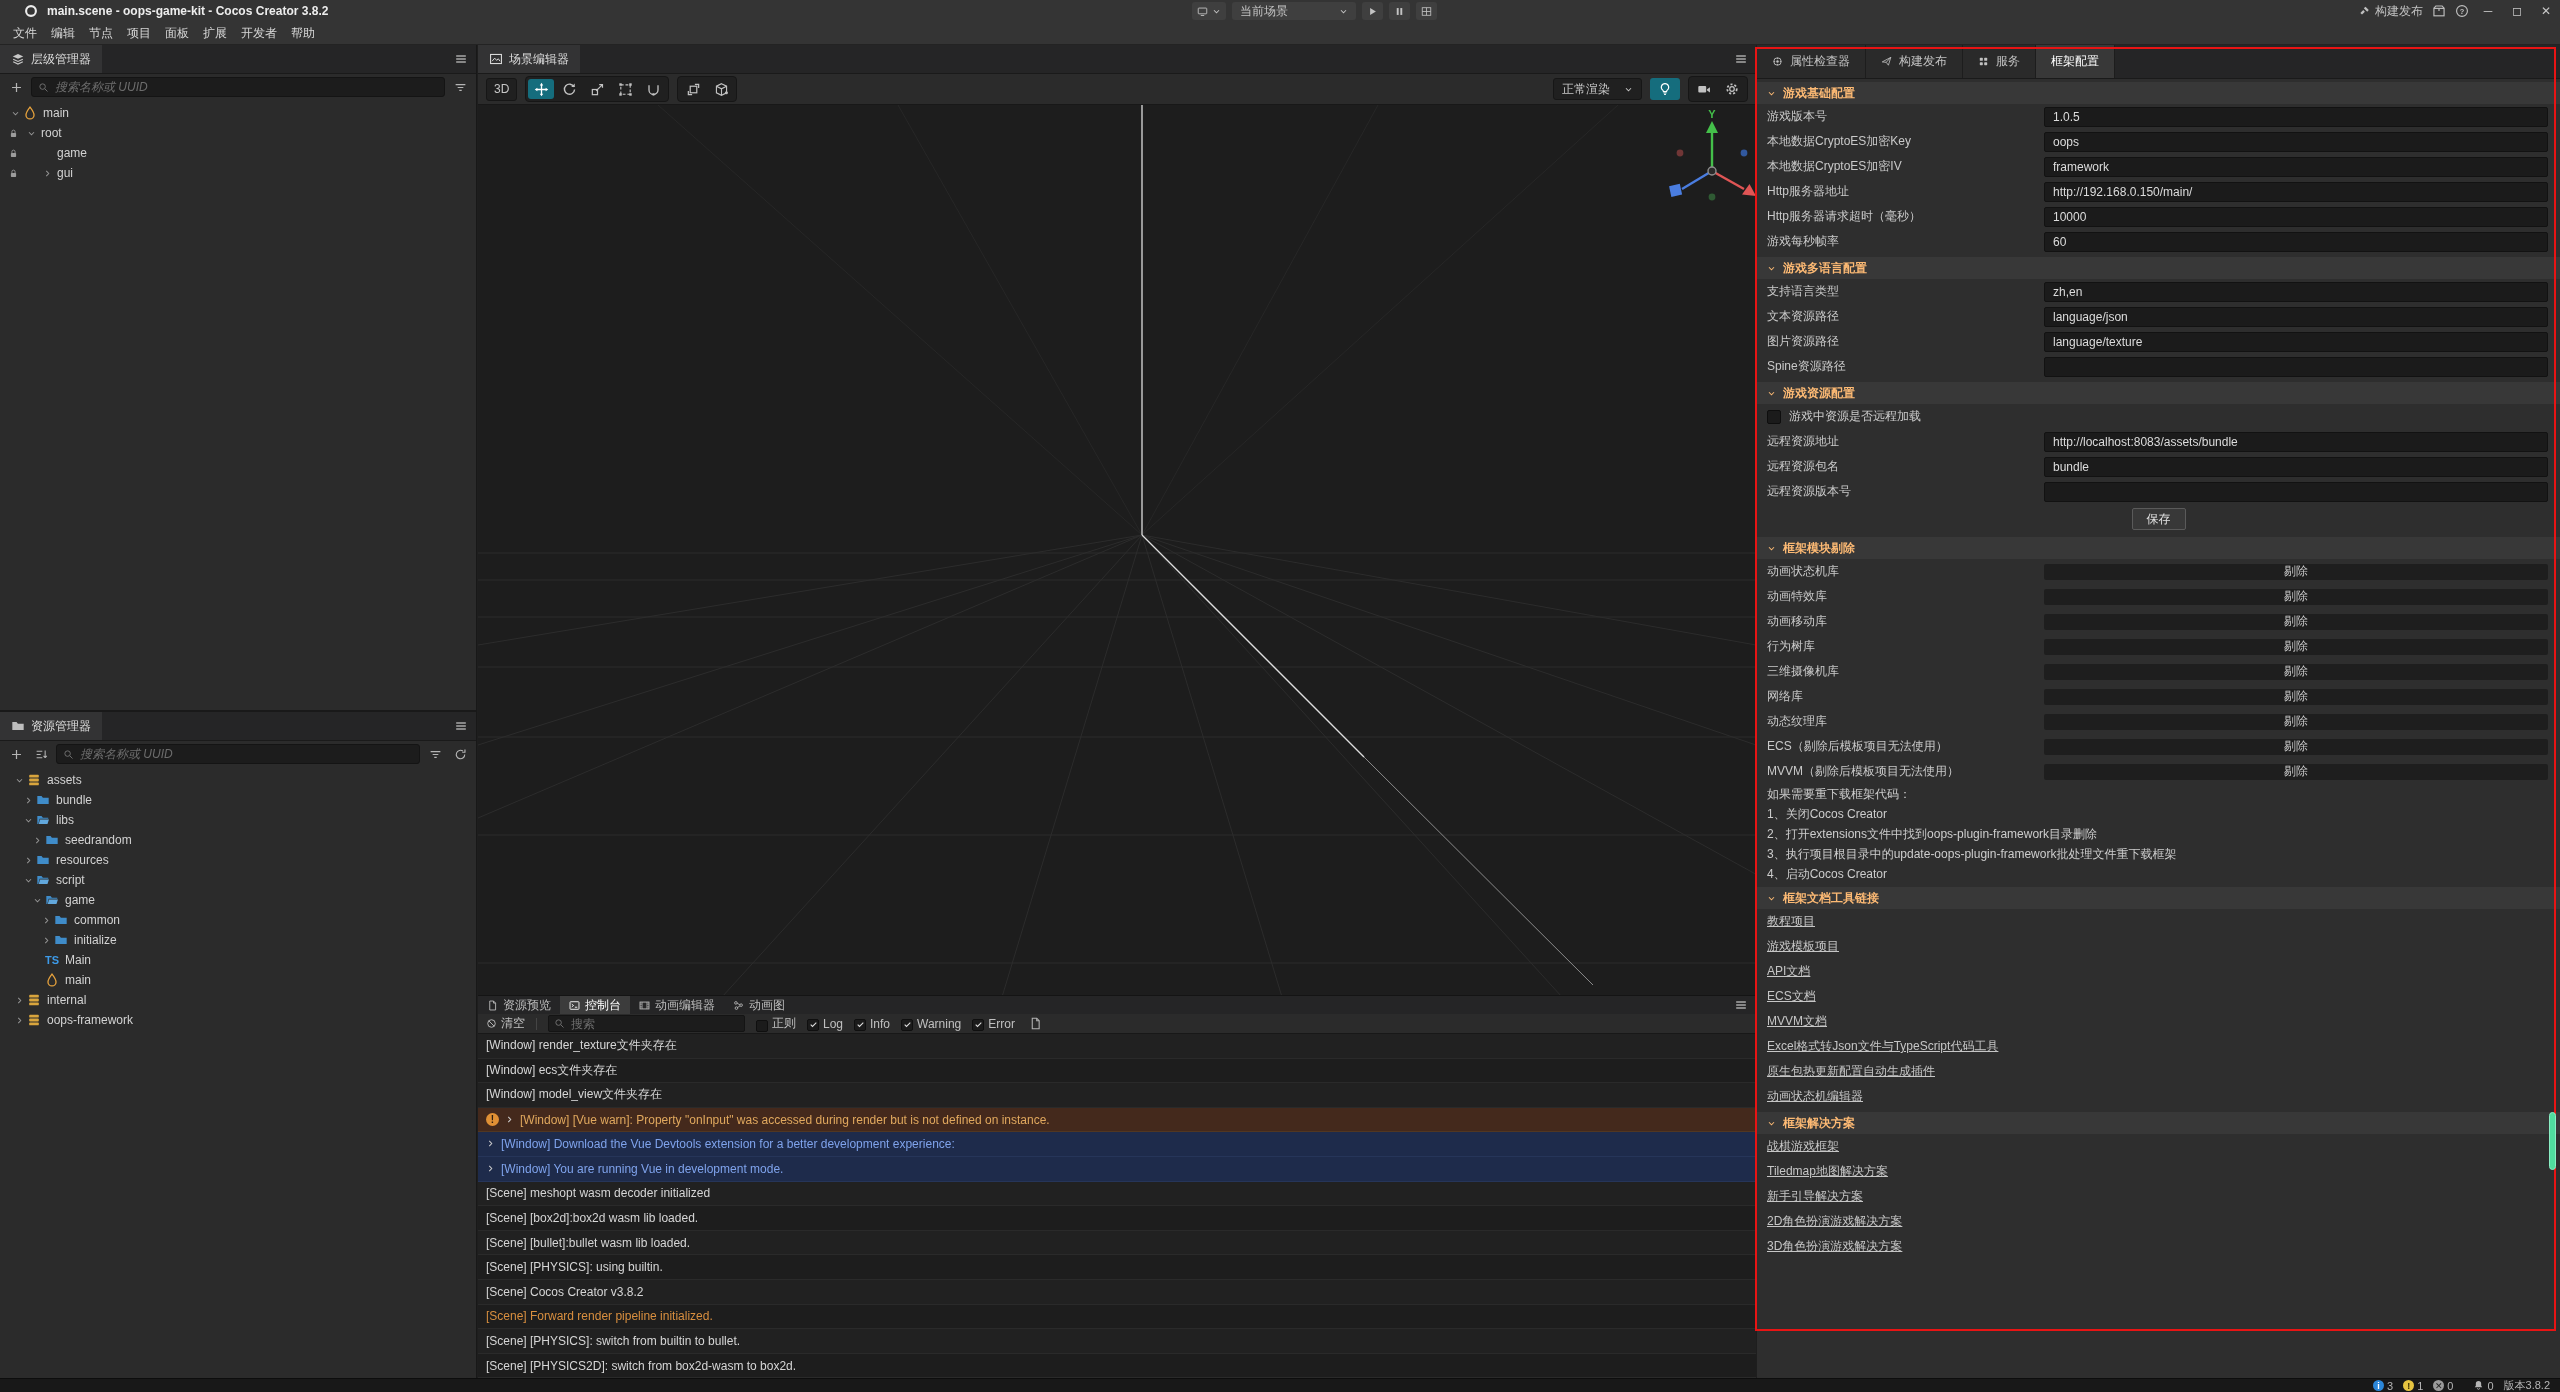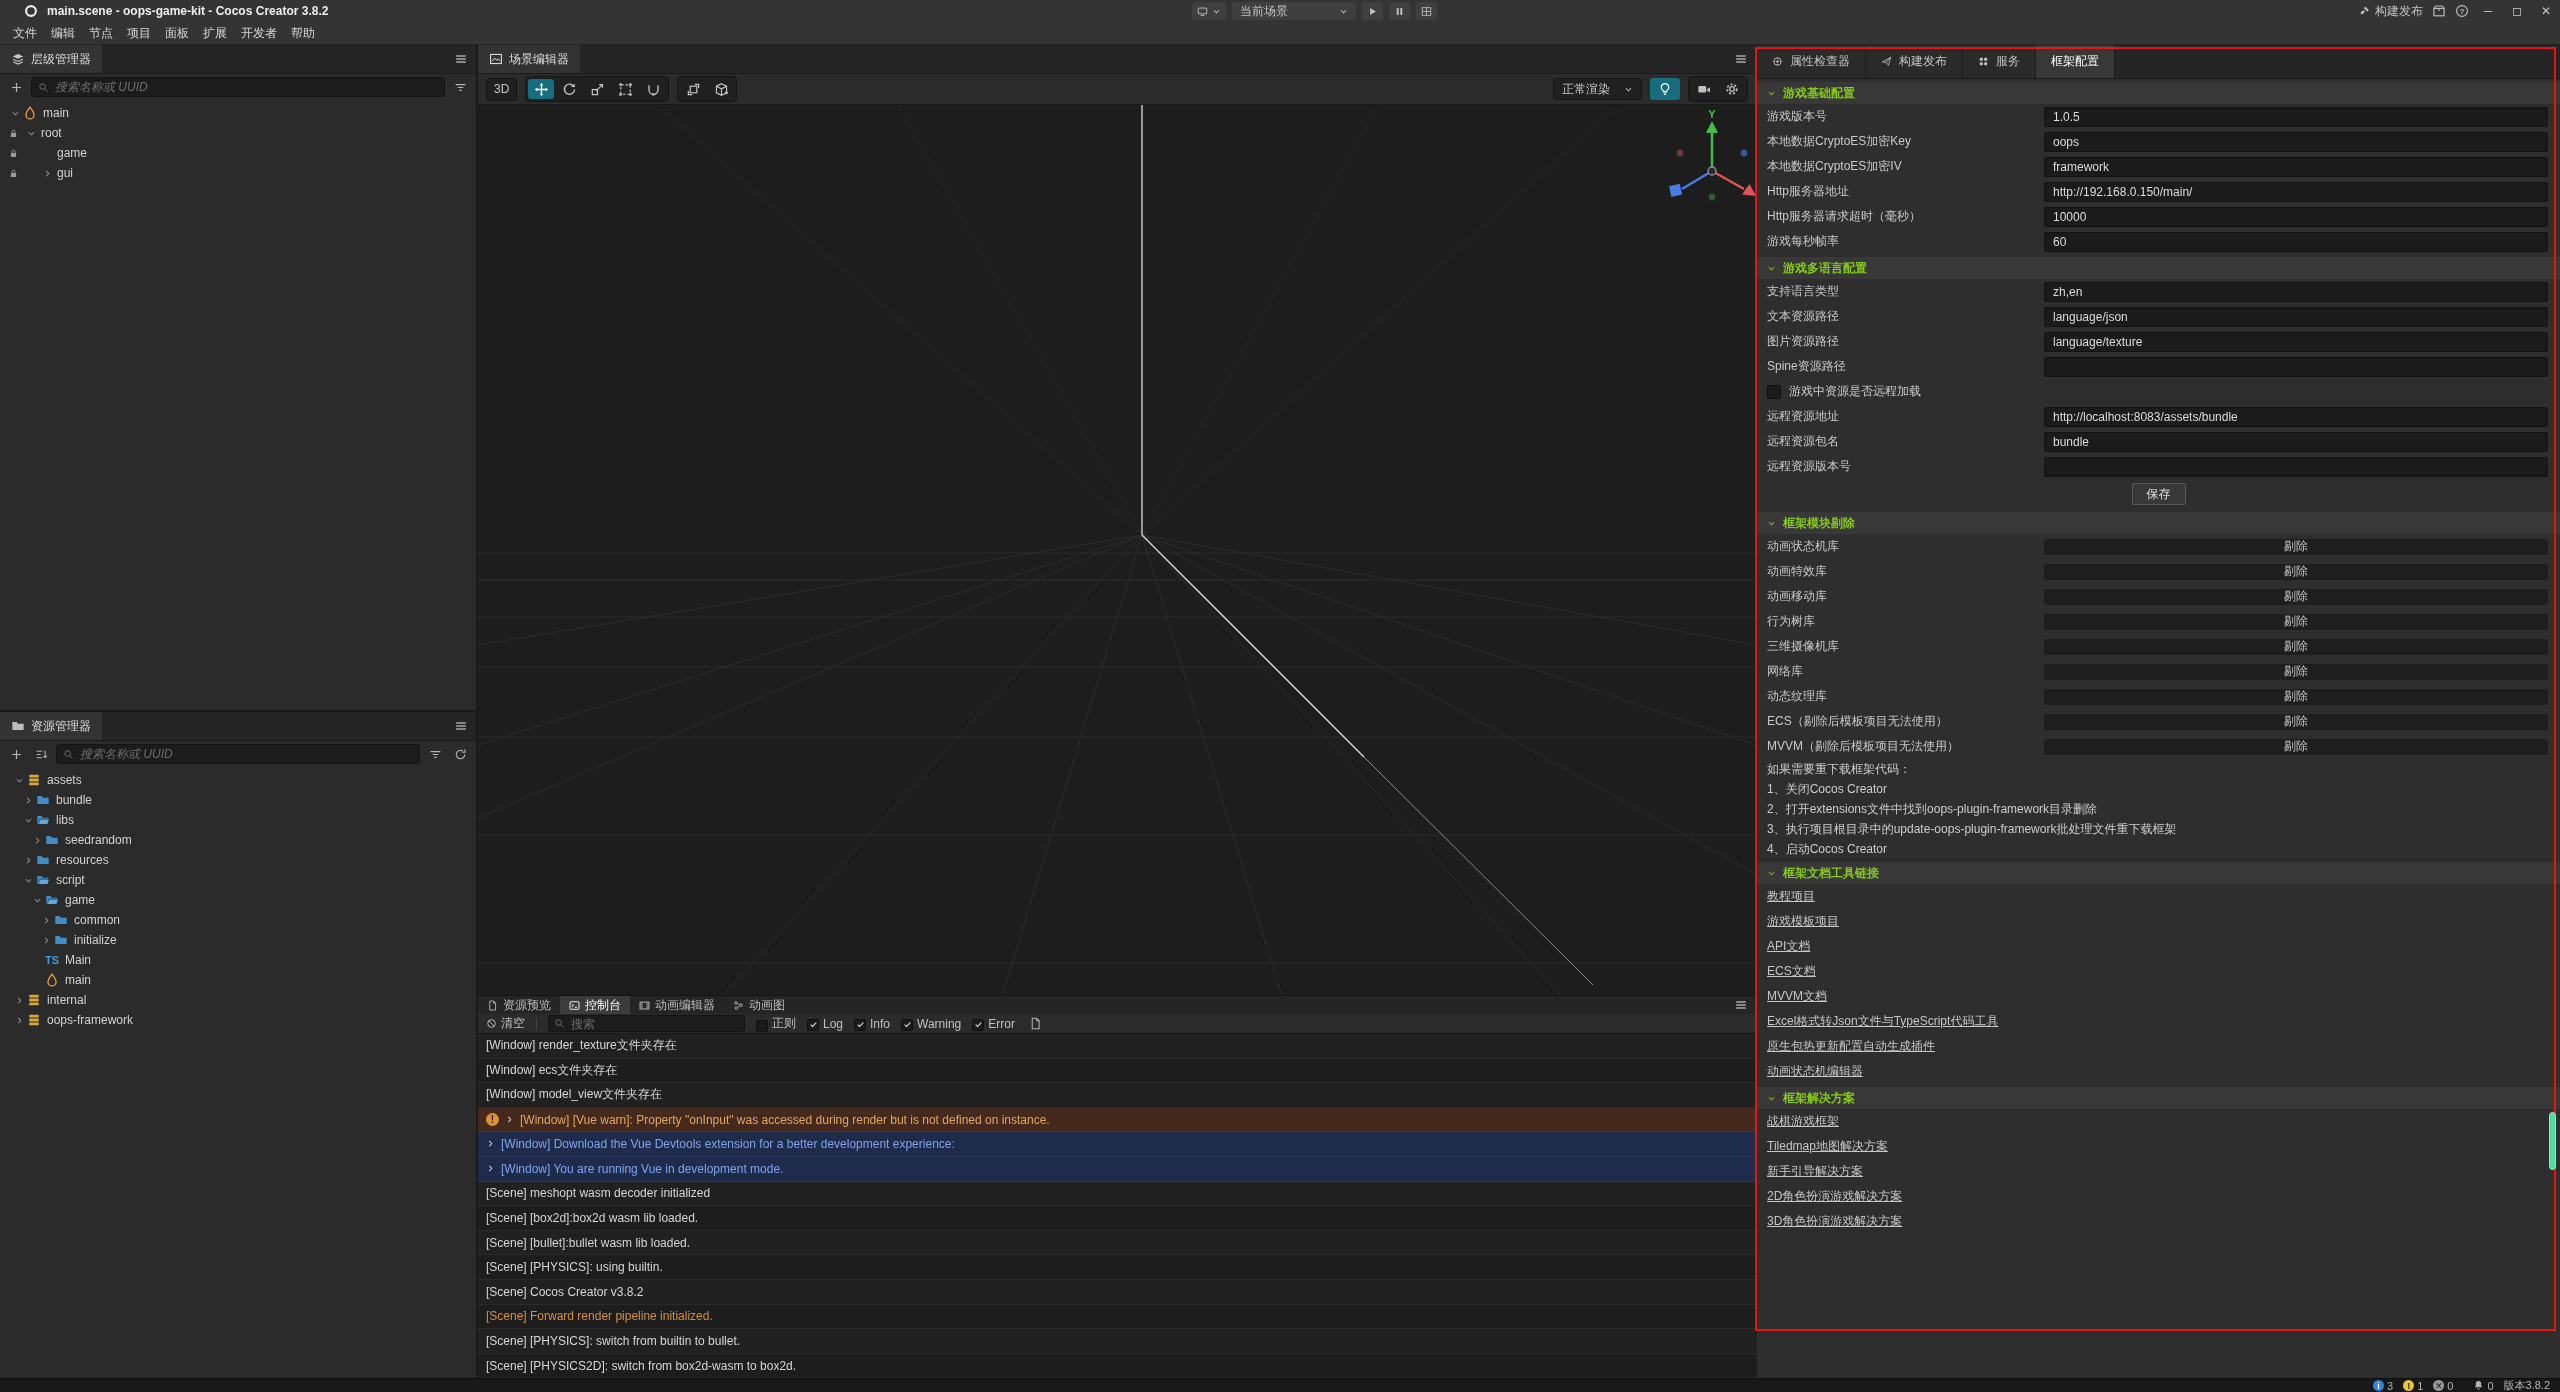--- a/index.html
+++ b/index.html
@@ -103,21 +103,21 @@
 
   
   .right-col{position:absolute;left:1757px;top:45px;width:803px;height:1333px;background:#2e2e2e;
     display:flex;flex-direction:column;}
   .rtabs{height:33px;background:#252526;display:flex;align-items:stretch;border-bottom:1px solid #1a1a1a;flex:none;}
   .rtab{display:flex;align-items:center;gap:7px;padding:0 15px;color:#c2c2c2;background:#2a2a2a;
     border-right:1px solid #1d1d1d;}
   .rtab.active{background:#383838;color:#fff;}
   .rcontent{flex:1;overflow:hidden;}
   .sech{height:22px;background:#383838;display:flex;align-items:center;gap:7px;padding:0 10px;
-    color:#84cc16;font-weight:bold;margin-top:3px;}
+    color:#fdba74;font-weight:bold;margin-top:3px;}
   .frow{height:25px;display:flex;align-items:center;padding:0 12px 0 10px;}
   .flabel{width:277px;color:#c9c9c9;flex:none;}
   .finput{flex:1;height:20px;background:#1b1b1b;border:1px solid #121212;border-radius:2px;
     color:#dcdcdc;padding:0 8px;font-size:12px;outline:none;font-family:inherit;box-sizing:border-box;}
   .rplate{flex:1;height:16px;background:#1e1e1e;border-radius:2px;display:flex;align-items:center;
     justify-content:center;color:#c8c8c8;}
   .chkrow{height:25px;display:flex;align-items:center;gap:8px;padding:0 10px;}
   .bigbox{width:14px;height:14px;background:#1b1b1b;border:1px solid #0e0e0e;border-radius:2px;
     box-sizing:border-box;display:flex;align-items:center;justify-content:center;}
   .btnrow{height:30px;display:flex;align-items:center;justify-content:center;}
@@ -1121,20 +1121,28 @@
         <input class="finput" readonly="" value="language/json" style="">
       </div>
       <div class="frow">
         <span class="flabel">图片资源路径</span>
         <input class="finput" readonly="" value="language/texture" style="">
       </div>
       <div class="frow">
         <span class="flabel">Spine资源路径</span>
         <input class="finput" readonly="" value="" style="">
       </div>
+      <div class="sech">
+        <span class="icn xs">
+          <svg viewBox="0 0 16 16">
+            <path d="M3.5 5.8 8 10.2l4.5-4.4" fill="none" stroke="currentColor" stroke-width="1.8"></path>
+          </svg>
+        </span>
+        <span>游戏资源配置</span>
+      </div>
       <div class="chkrow">
         <span class="bigbox"></span>
         <span>游戏中资源是否远程加载</span>
       </div>
       <div class="frow">
         <span class="flabel">远程资源地址</span>
         <input class="finput" readonly="" value="http://localhost:8083/assets/bundle" style="">
       </div>
       <div class="frow">
         <span class="flabel">远程资源包名</span>

